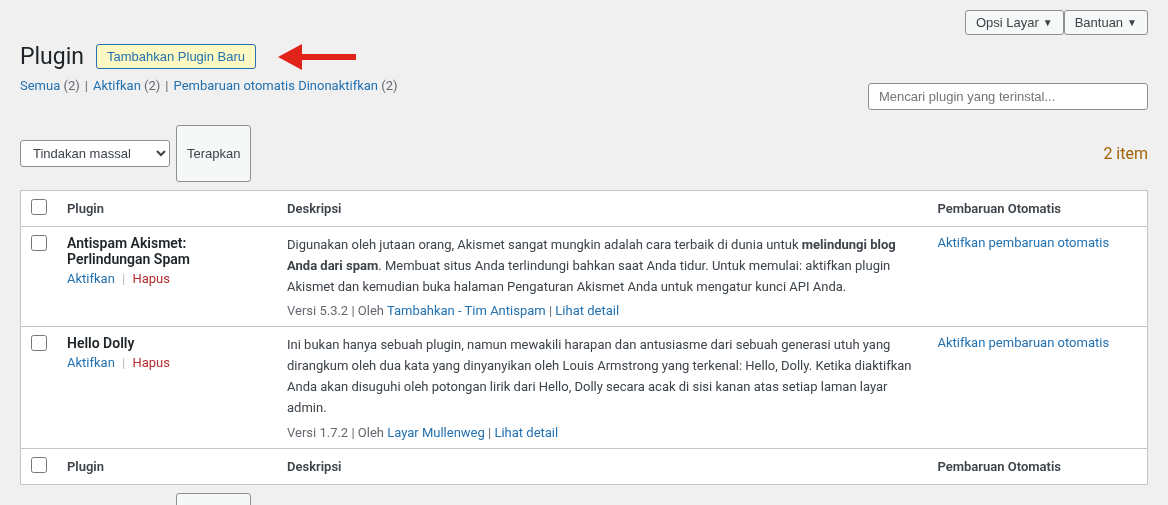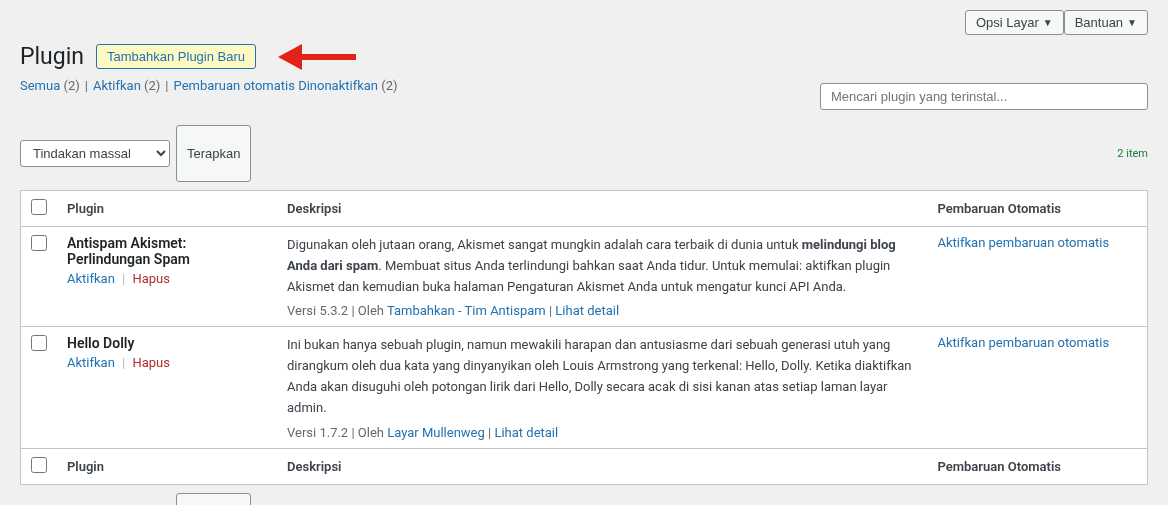--- a/index.html
+++ b/index.html
@@ -79,21 +79,21 @@
     }
 
     .search-box {
       margin-left: auto;
     }
     .search-input {
       border: 1px solid #8c8f94;
       border-radius: 3px;
       padding: 5px 10px;
       font-size: 13px;
-      width: 328px;
+      width: 280px;
       color: #8c8f94;
       background: #fff;
     }
 
     .actions-bar {
       display: flex;
       align-items: center;
       justify-content: space-between;
       margin-bottom: 8px;
     }
@@ -115,22 +115,22 @@
     .apply-btn {
       background: #f6f7f7;
       border: 1px solid #8c8f94;
       border-radius: 3px;
       padding: 20px 10px;
       font-size: 13px;
       cursor: pointer;
       color: #3c434a;
     }
     .item-count {
-      font-size: 11px;
-      color: #15803d;
+      font-size: 16px;
+      color: #a16207;
     }
 
     .plugin-table {
       width: 100%;
       border-collapse: collapse;
       background: #fff;
       border: 1px solid #c3c4c7;
     }
     .plugin-table thead tr,
     .plugin-table tfoot tr {

